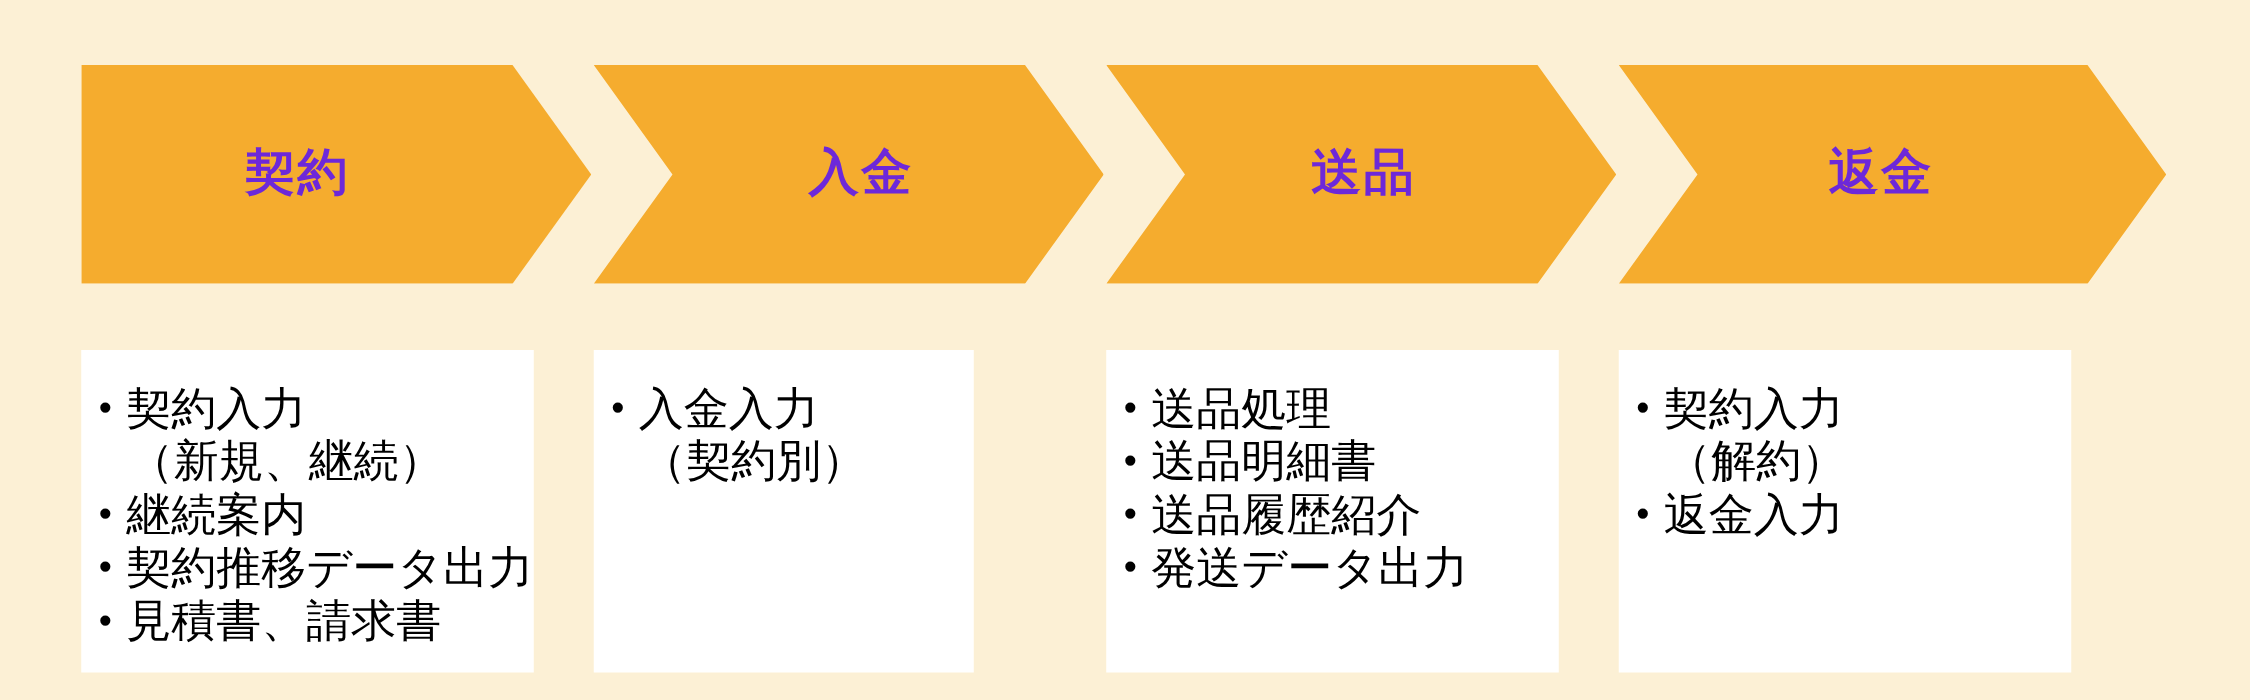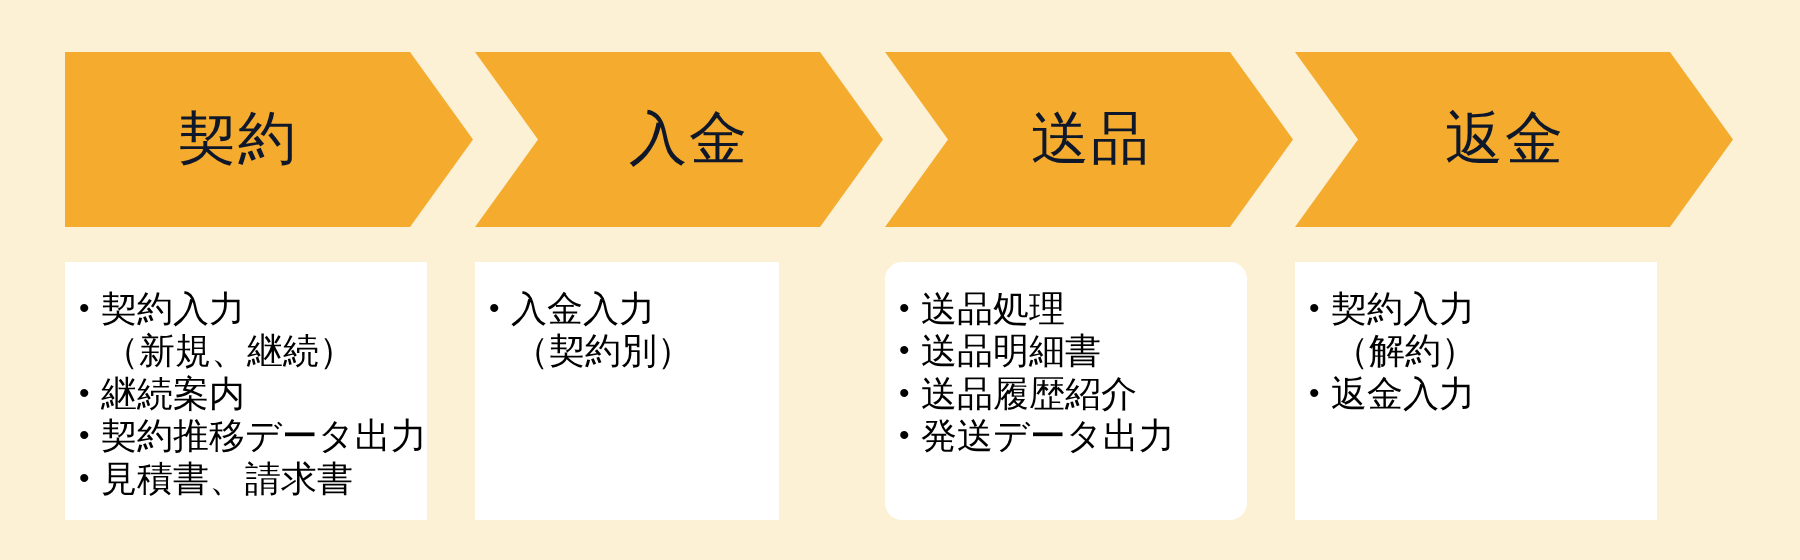--- a/index.html
+++ b/index.html
@@ -34,23 +34,23 @@
     position: absolute;
     top: 0;
     height: 175px;
     background: #F5AC2E;
     display: flex;
     align-items: center;
     justify-content: center;
   }
 
   .chevron-label {
-    color: #0f172a;
-    font-size: 58px;
-    font-weight: 400;
+    color: #6d28d9;
+    font-size: 40px;
+    font-weight: 700;
     letter-spacing: 2px;
     line-height: 1;
     position: relative;
     top: -2px;
     white-space: nowrap;
   }
 
   
   .chev-0 {
     left: 0px;
@@ -77,37 +77,37 @@
     left: 1230px;
     width: 438px;
     clip-path: polygon(0 0, 375px 0, 438px 50%, 375px 100%, 0 100%, 63px 50%);
   }
   .chev-3 .chevron-label { margin-right: 50px; margin-left: 32px; }
 
   
   .boxes {
     position: absolute;
     left: 65px;
-    top: 262px;
+    top: 280px;
     width: 1668px;
     height: 258px;
   }
 
   .detail-box {
     position: absolute;
     top: 0;
     height: 258px;
     background: #FFFFFF;
     box-sizing: border-box;
     padding: 26px 10px 10px 12px;
   }
 
   .box-0 { left: 0px;    width: 362px; }
   .box-1 { left: 410px;  width: 304px; }
-  .box-2 { left: 820px;  width: 362px; border-radius: 17px; }
+  .box-2 { left: 820px;  width: 362px; }
   .box-3 { left: 1230px; width: 362px; }
 
   .bullet-list {
     list-style: none;
     margin: 0;
     padding: 0;
   }
 
   .bullet-item {
     color: #000000;

